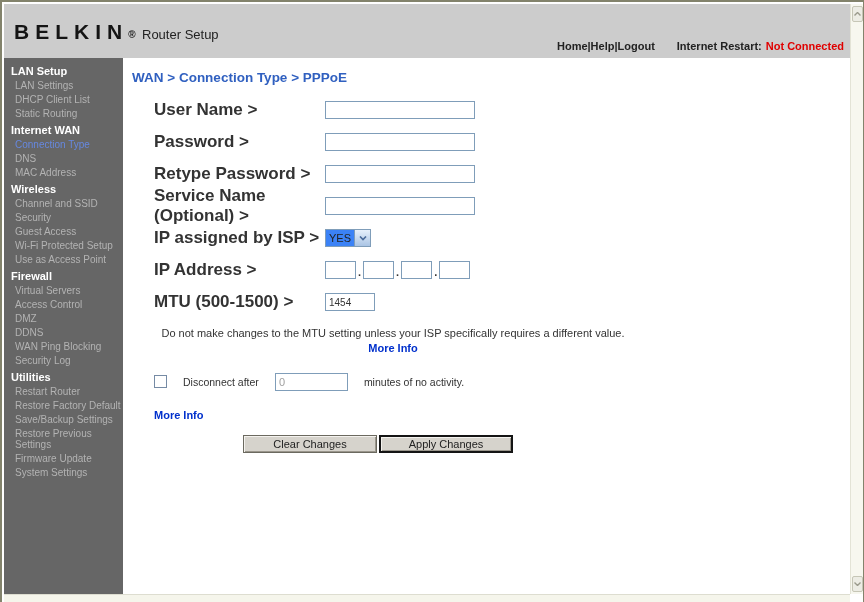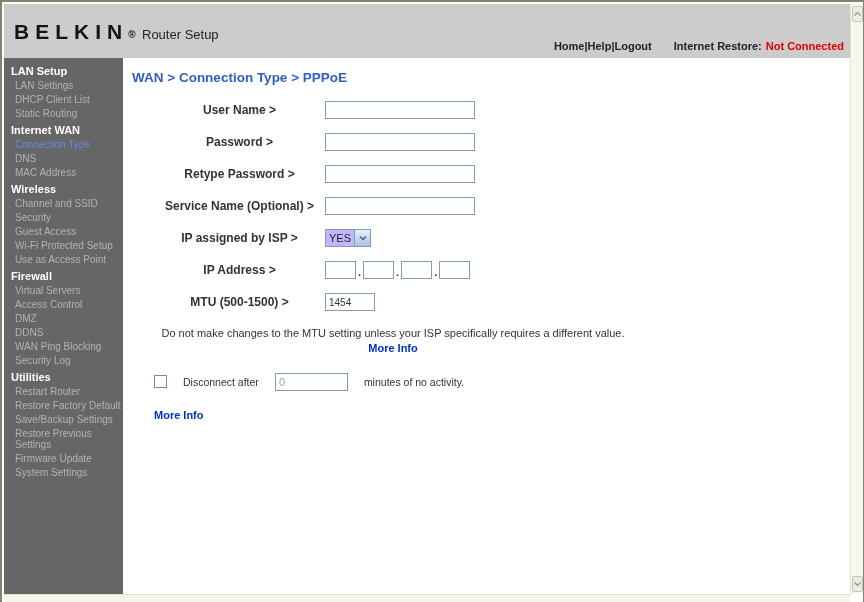--- a/index.html
+++ b/index.html
@@ -30,23 +30,23 @@
   .sb-down{bottom:2px;}
   
   .bottom-strip{position:absolute;left:2px;right:13px;bottom:0;height:8px;background:#f5f5eb;border-top:1px solid #ddddd0;box-sizing:border-box;}
   
   .main{position:absolute;left:121px;top:56px;right:13px;bottom:8px;background:#ffffff;padding:12px 0 0 9px;box-sizing:border-box;}
   .crumb{font-size:13.5px;font-weight:bold;color:#3060c0;}
   .intro{font-size:10.5px;color:#333;width:492px;line-height:1.4;margin-top:10px;}
   .more-info{color:#0030cc;font-weight:bold;cursor:pointer;}
   .form{margin-top:16px;}
   .form-row{display:flex;align-items:center;margin-left:22px;margin-bottom:14px;height:18px;}
-  .form-label{width:171px;font-size:12px;font-weight:bold;color:#333;flex:none;text-align:center;}
+  .form-label{width:171px;font-size:17px;font-weight:bold;color:#333;flex:none;}
   .txt{width:150px;height:18px;box-sizing:border-box;border:1px solid #7f9db9;font-size:10px;color:#333;padding:1px 3px;font-family:inherit;background:#fff;}
-  .select{width:46px;height:18px;box-sizing:border-box;border:1px solid #7f9db9;background:#c4b5fd;display:flex;align-items:center;cursor:pointer;}
+  .select{width:46px;height:18px;box-sizing:border-box;border:1px solid #7f9db9;background:#3b82f6;display:flex;align-items:center;cursor:pointer;}
   .select .val{flex:1;font-size:11px;color:#222;padding-left:3px;}
   .select .arrow{width:15px;height:16px;background:linear-gradient(#e6f0fb,#aac4e4);border-left:1px solid #7f9db9;display:flex;align-items:center;justify-content:center;}
   .ip-group{display:flex;align-items:flex-end;gap:2px;}
   .ip-box{width:31px;height:18px;box-sizing:border-box;border:1px solid #7f9db9;font-size:11px;color:#333;padding:1px 2px;font-family:inherit;}
   .ip-dot{font-size:11px;font-weight:bold;color:#333;line-height:14px;}
   .mtu{width:50px;}
   .note{font-size:11px;color:#333;width:478px;line-height:1.4;margin:15px 0 0 22px;text-align:center;}
   .disc-row{display:flex;align-items:center;margin:16px 0 0 22px;font-size:10.5px;color:#333;gap:16px;}
   .checkbox{width:13px;height:13px;box-sizing:border-box;border:1px solid #768ba5;background:#fff;cursor:pointer;flex:none;}
   .disc-input{width:73px;height:18px;box-sizing:border-box;border:1px solid #7f9db9;font-size:11px;color:#a0a0a0;padding:1px 3px;font-family:inherit;}
@@ -67,21 +67,21 @@
     <div class="app-title">Router Setup</div>
     <div class="header-right">
       <div class="nav-links">
         <span>Home</span>
           <span>|</span>
           <span>Help</span>
           <span>|</span>
           <span>Logout</span>
       </div>
       <div>
-        <span>Internet Restore:</span><span class="status-red">Not Connected</span>
+        <span>Internet Restart:</span><span class="status-red">Not Connected</span>
       </div>
     </div>
   </div>
 
   <div class="sidebar">
     <div class="side-header">LAN Setup</div>
     <div class="side-item">LAN Settings</div>
     <div class="side-item">DHCP Client List</div>
     <div class="side-item">Static Routing</div>
     <div class="side-header">Internet WAN</div>
@@ -166,20 +166,24 @@
       <span class="checkbox"></span>
       <span>Disconnect after</span>
       <input class="disc-input" type="text" value="0" style="">
       <span>minutes of no activity.</span>
     </div>
 
     <div class="more-info-solo">
       <span class="more-info">More Info</span>
     </div>
 
+    <div class="btn-row">
+      <button class="btn">Clear Changes</button>
+      <button class="btn btn-apply">Apply Changes</button>
+    </div>
   </div>
 
   <div class="scrollbar">
     <div class="sb-btn sb-up">
       <svg width="7" height="4" viewBox="0 0 7 4">
           <path d="M0.5 3.5 L3.5 0.5 L6.5 3.5" stroke="#9a9a8c" stroke-width="1.4" fill="none"></path>
         </svg>
     </div>
     <div class="sb-btn sb-down">
       <svg width="7" height="4" viewBox="0 0 7 4">

